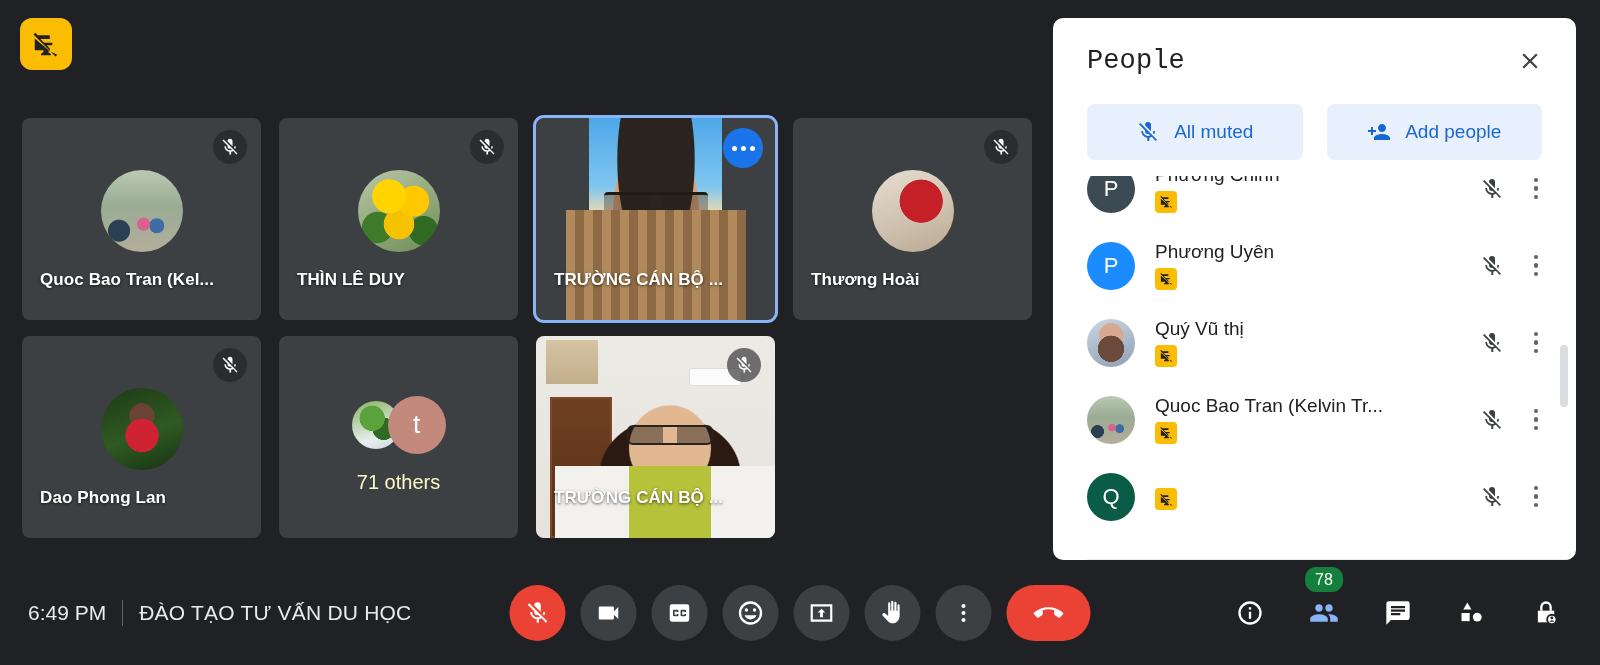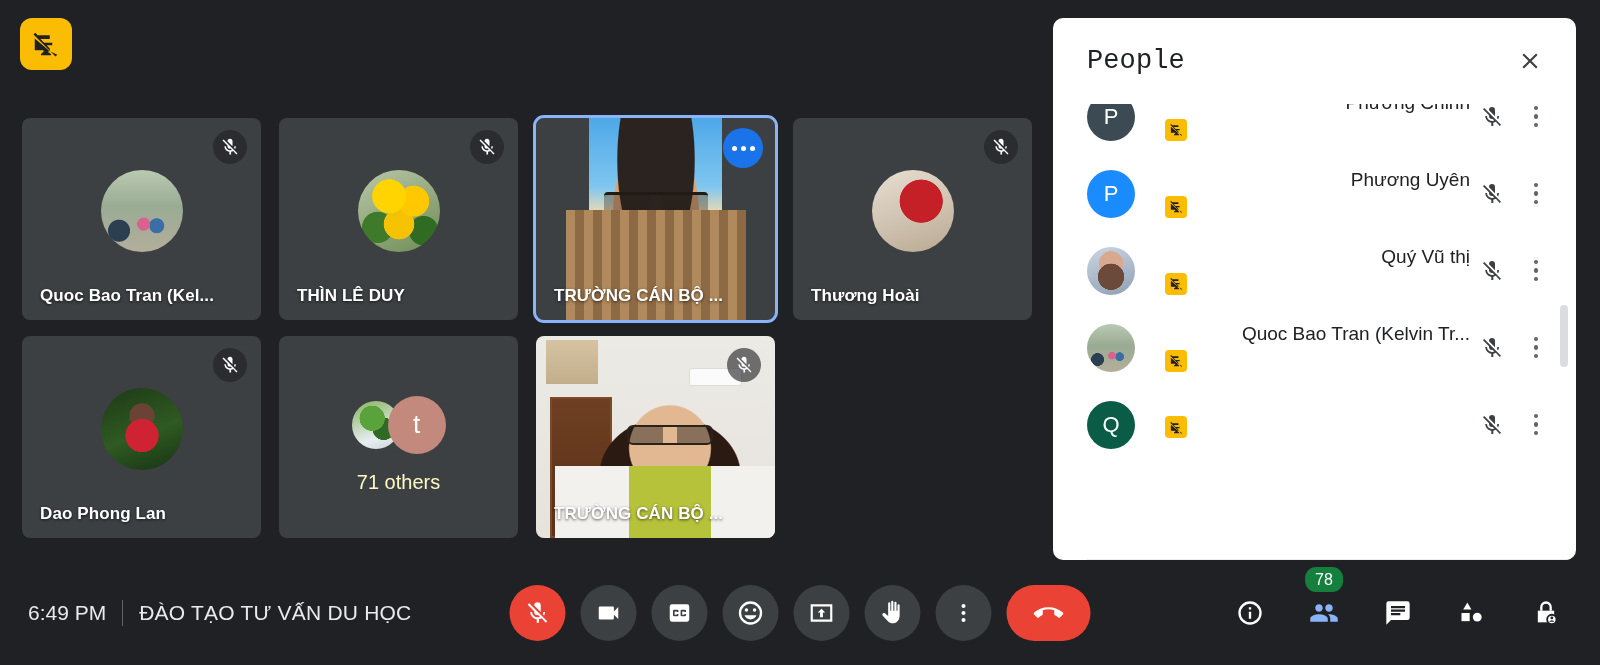--- a/index.html
+++ b/index.html
@@ -34,21 +34,21 @@
     background: #3c4043;
     border-radius: 8px;
     overflow: hidden;
   }
   .tile.active {
     outline: 3px solid #8ab4f8;
     outline-offset: 0px;
     border-radius: 8px;
   }
   .tile .name {
-    position: absolute; left: 18px; bottom: 14px;
+    position: absolute; left: 18px; bottom: 30px;
     color: #ffffff;
     font-size: 17px;
     font-weight: 600;
     letter-spacing: .1px;
     white-space: nowrap;
     text-shadow: 0 1px 3px rgba(0,0,0,.65);
     z-index: 4;
   }
   .tile .mic-off {
     position: absolute; right: 14px; top: 12px;
@@ -283,21 +283,21 @@
     display:flex; align-items:center;
     height:77px;
     padding-right:18px;
   }
   .prow .pav {
     width:48px;height:48px;border-radius:50%;
     flex:0 0 48px; overflow:hidden; position:relative;
     display:flex;align-items:center;justify-content:center;
     color:#fff; font-size:22px;
   }
-  .pmid { flex:1 1 auto; margin-left:30px; min-width:0;text-align:right; }
+  .pmid { flex:1 1 auto; margin-left:20px; min-width:0; }
   .pname {
     color:#202124; font-size:19px; line-height:1.15;
     white-space:nowrap; overflow:hidden; text-overflow:ellipsis;
   }
   .ptag {
     margin-top:5px; width:22px;height:22px;border-radius:4px;
     background:#fbbc04; display:flex;align-items:center;justify-content:center;
   }
   .picon { flex:0 0 44px; display:flex;align-items:center;justify-content:center; cursor:pointer; }
   .pmore { flex:0 0 44px; display:flex;flex-direction:column;align-items:center;justify-content:center; gap:4px; cursor:pointer; }
@@ -516,20 +516,34 @@
 
     <div class="panel-header">
       <div class="panel-title">People</div>
       <div class="close-x">
         <svg width="26" height="26" viewBox="0 0 24 24">
             <path fill="#3c4043" d="M19 6.41 17.59 5 12 10.59 6.41 5 5 6.41 10.59 12 5 17.59 6.41 19 12 13.41 17.59 19 19 17.59 13.41 12z"></path>
           </svg>
       </div>
     </div>
 
+    <div class="panel-actions">
+      <button class="chip">
+        <svg width="24" height="24" viewBox="0 0 24 24">
+            <path fill="#1967d2" d="M19 11h-1.7c0 .74-.16 1.43-.43 2.05l1.23 1.23A6.9 6.9 0 0 0 19 11zM15 11.16V5a3 3 0 0 0-6 0v.18l6 5.98zM4.27 3 3 4.27l6 6V11a3 3 0 0 0 3 3c.23 0 .44-.03.65-.08l1.66 1.66A4.9 4.9 0 0 1 12 16a5 5 0 0 1-5-5H5.3c0 3.42 2.72 6.23 6 6.72V21h2v-3.28c.91-.13 1.77-.45 2.54-.9L19.73 21 21 19.73 4.27 3z"></path>
+          </svg>
+        <span>All muted</span>
+      </button>
+      <button class="chip">
+        <svg width="24" height="24" viewBox="0 0 24 24">
+            <path fill="#1967d2" d="M15 12c2.21 0 4-1.79 4-4s-1.79-4-4-4-4 1.79-4 4 1.79 4 4 4zm0 2c-2.67 0-8 1.34-8 4v2h16v-2c0-2.66-5.33-4-8-4zM6 10V7H4v3H1v2h3v3h2v-3h3v-2H6z"></path>
+          </svg>
+        <span>Add people</span>
+      </button>
+    </div>
 
     <div class="panel-list">
       <div class="list-inner">
 
         <div class="prow">
           <div class="pav" style="background:#3c4a54">
             <span>P</span>
           </div>
           <div class="pmid">
             <div class="pname">Phương Chinh</div>

